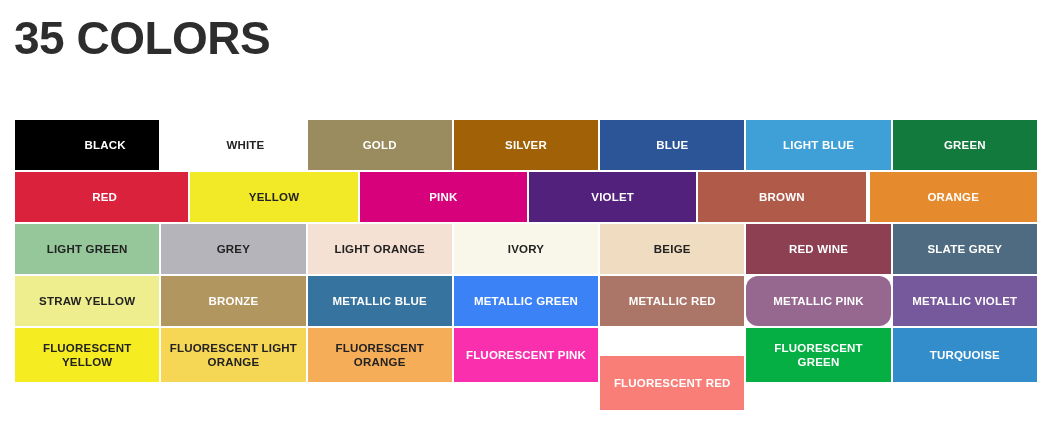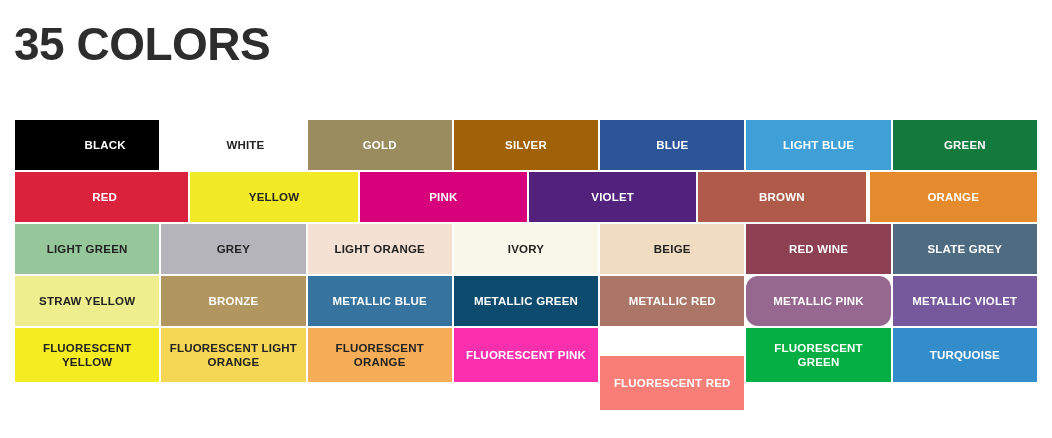--- a/index.html
+++ b/index.html
@@ -16,21 +16,21 @@
   }
   #page {
     position: relative;
     width: 1052px;
     height: 438px;
     background: #ffffff;
   }
   #page-title {
     position: absolute;
     left: 14px;
-    top: 14px;
+    top: 8px;
     font-size: 46px;
     line-height: 60px;
     font-weight: bold;
     letter-spacing: -0.5px;
     color: #2d2d2d;
     font-family: "Liberation Sans", sans-serif;
     white-space: nowrap;
   }
   #swatch-grid {
     position: absolute;
@@ -169,21 +169,21 @@
         </div>
         <div class="gap-col"></div>
         <div class="swatch-cell" style="background: rgb(178, 150, 96);">
           <span class="swatch-label" style="color: rgb(255, 255, 255);">BRONZE</span>
         </div>
         <div class="gap-col"></div>
         <div class="swatch-cell" style="background: rgb(54, 115, 158);">
           <span class="swatch-label" style="color: rgb(255, 255, 255);">METALLIC BLUE</span>
         </div>
         <div class="gap-col"></div>
-        <div class="swatch-cell" style="background: #0c4a6e;">
+        <div class="swatch-cell" style="background: #3b82f6;">
           <span class="swatch-label" style="color: rgb(255, 255, 255);">METALLIC GREEN</span>
         </div>
         <div class="gap-col"></div>
         <div class="swatch-cell" style="background: rgb(171, 118, 103);">
           <span class="swatch-label" style="color: rgb(255, 255, 255);">METALLIC RED</span>
         </div>
         <div class="gap-col"></div>
         <div class="swatch-cell" style="background: rgb(150, 104, 143); border-radius: 12px;">
           <span class="swatch-label" style="color: rgb(255, 255, 255);">METALLIC PINK</span>
         </div>

